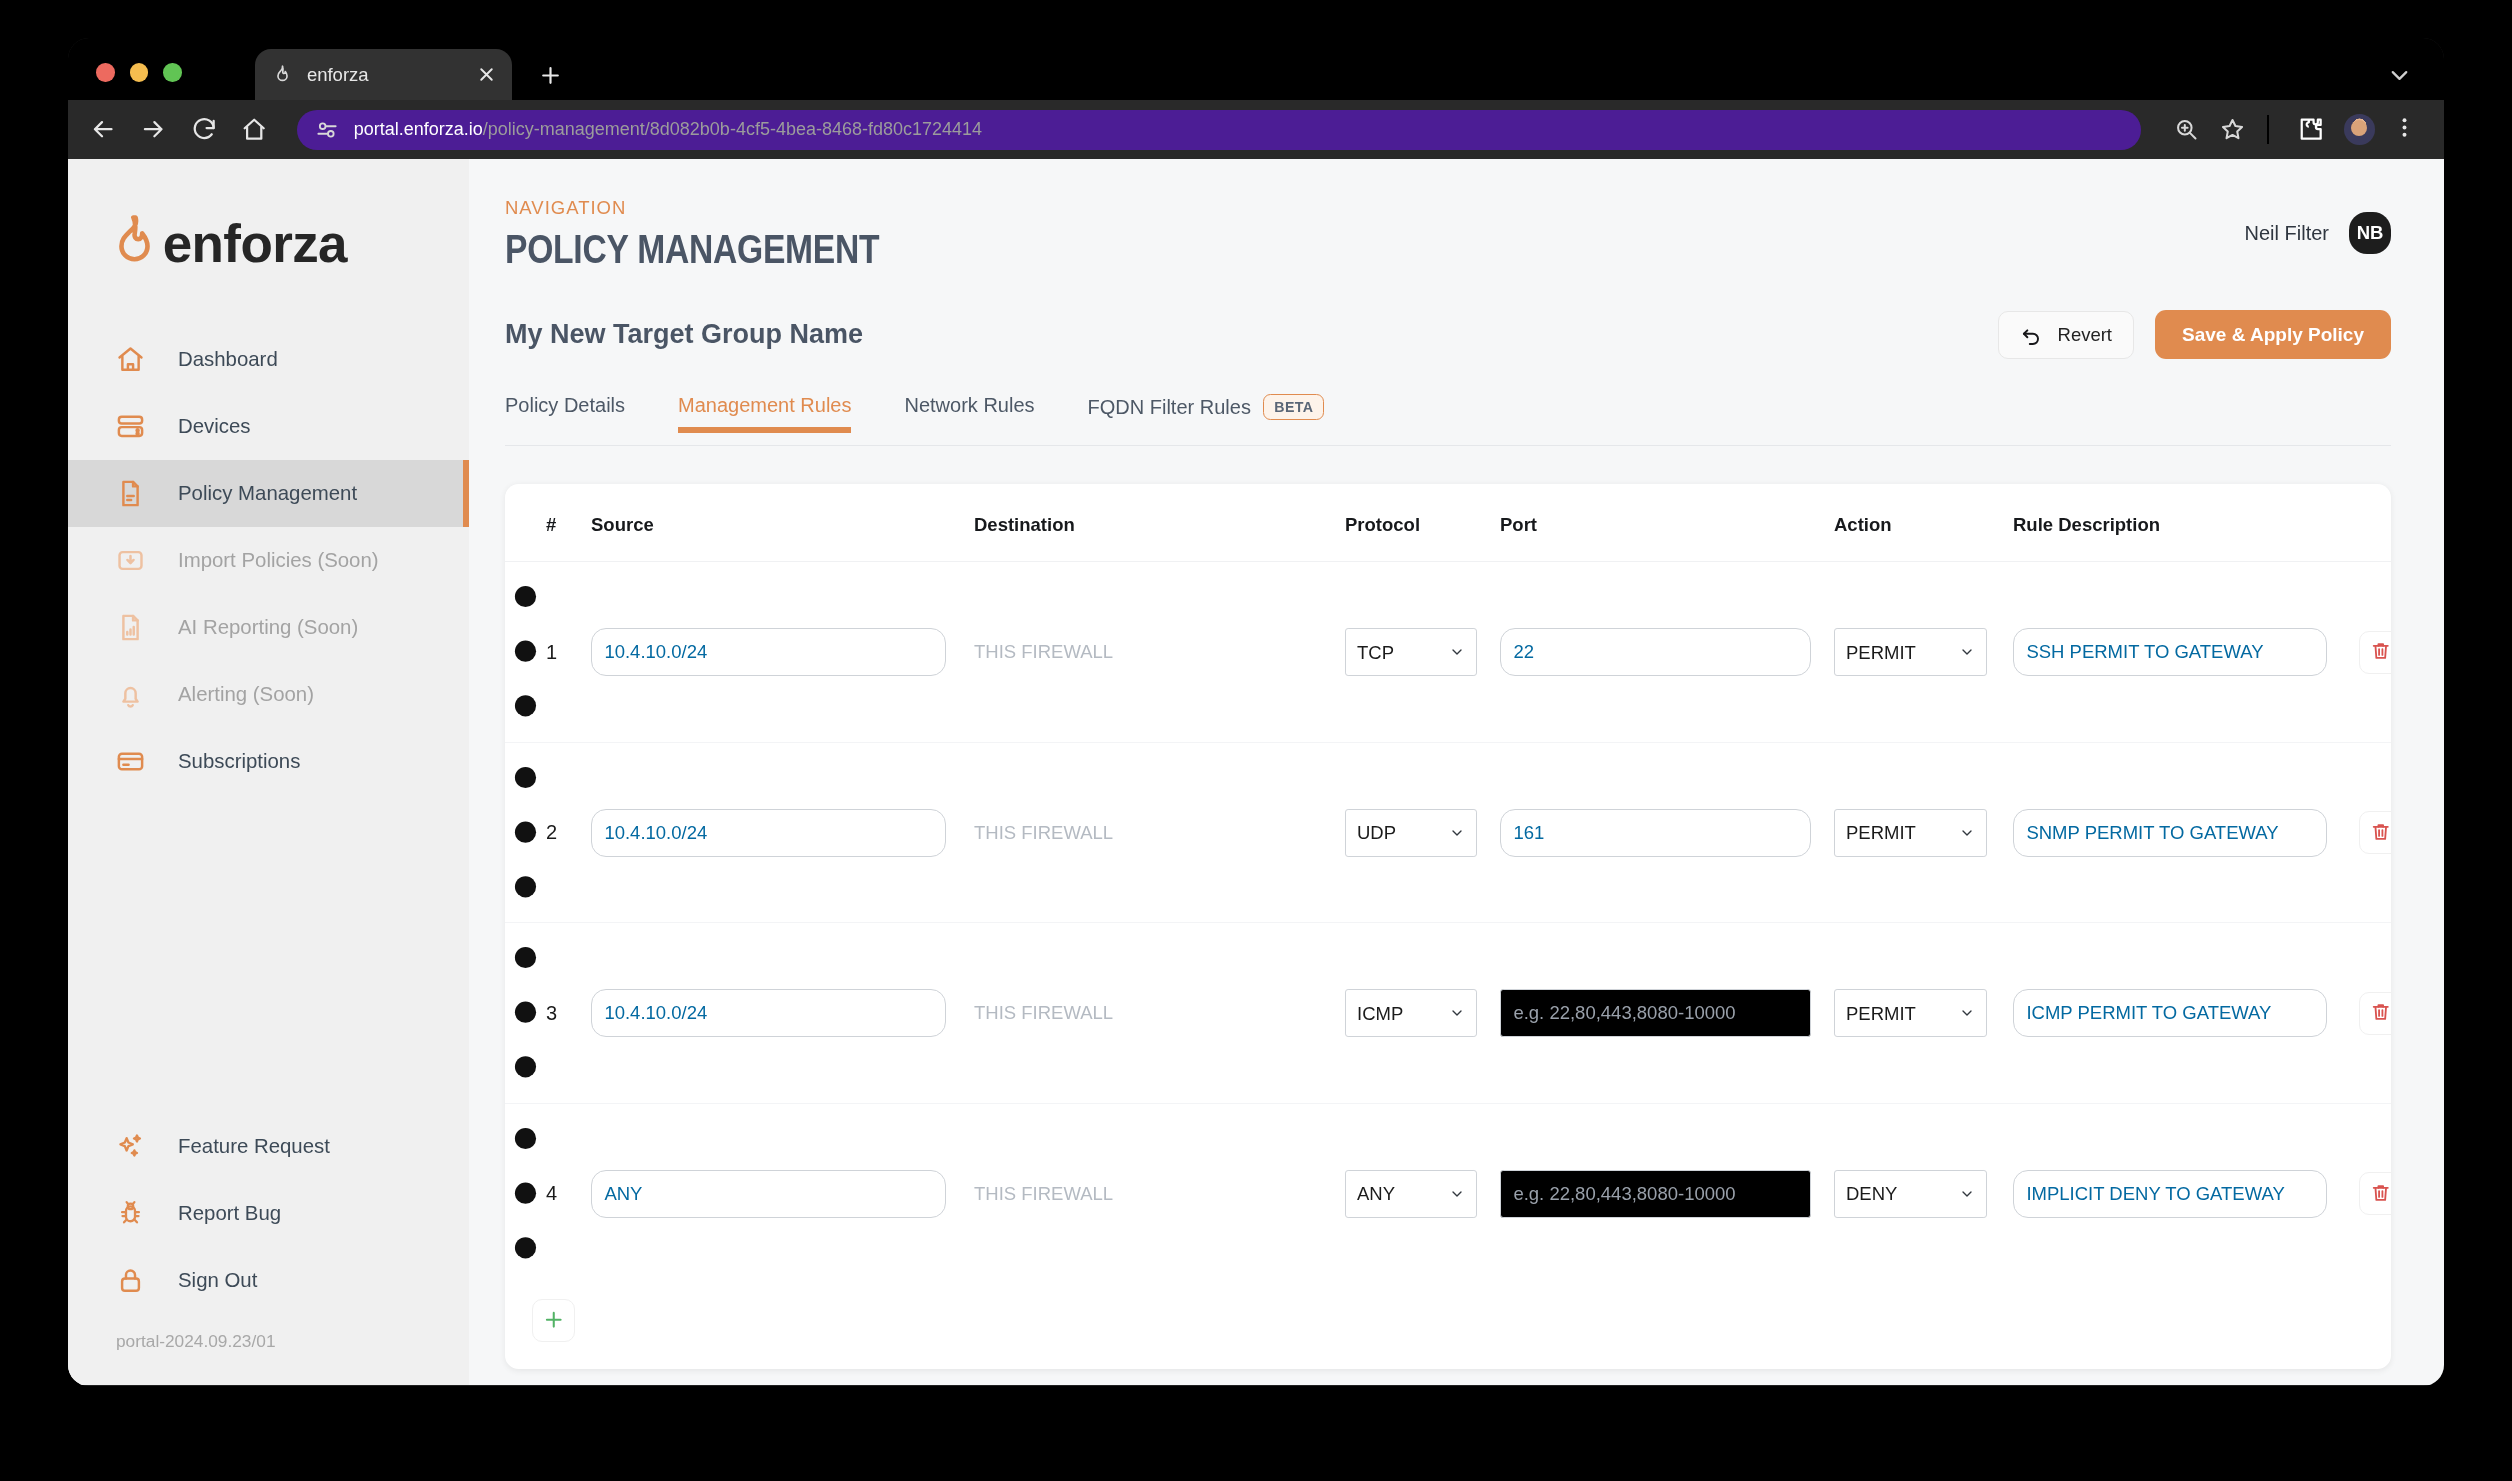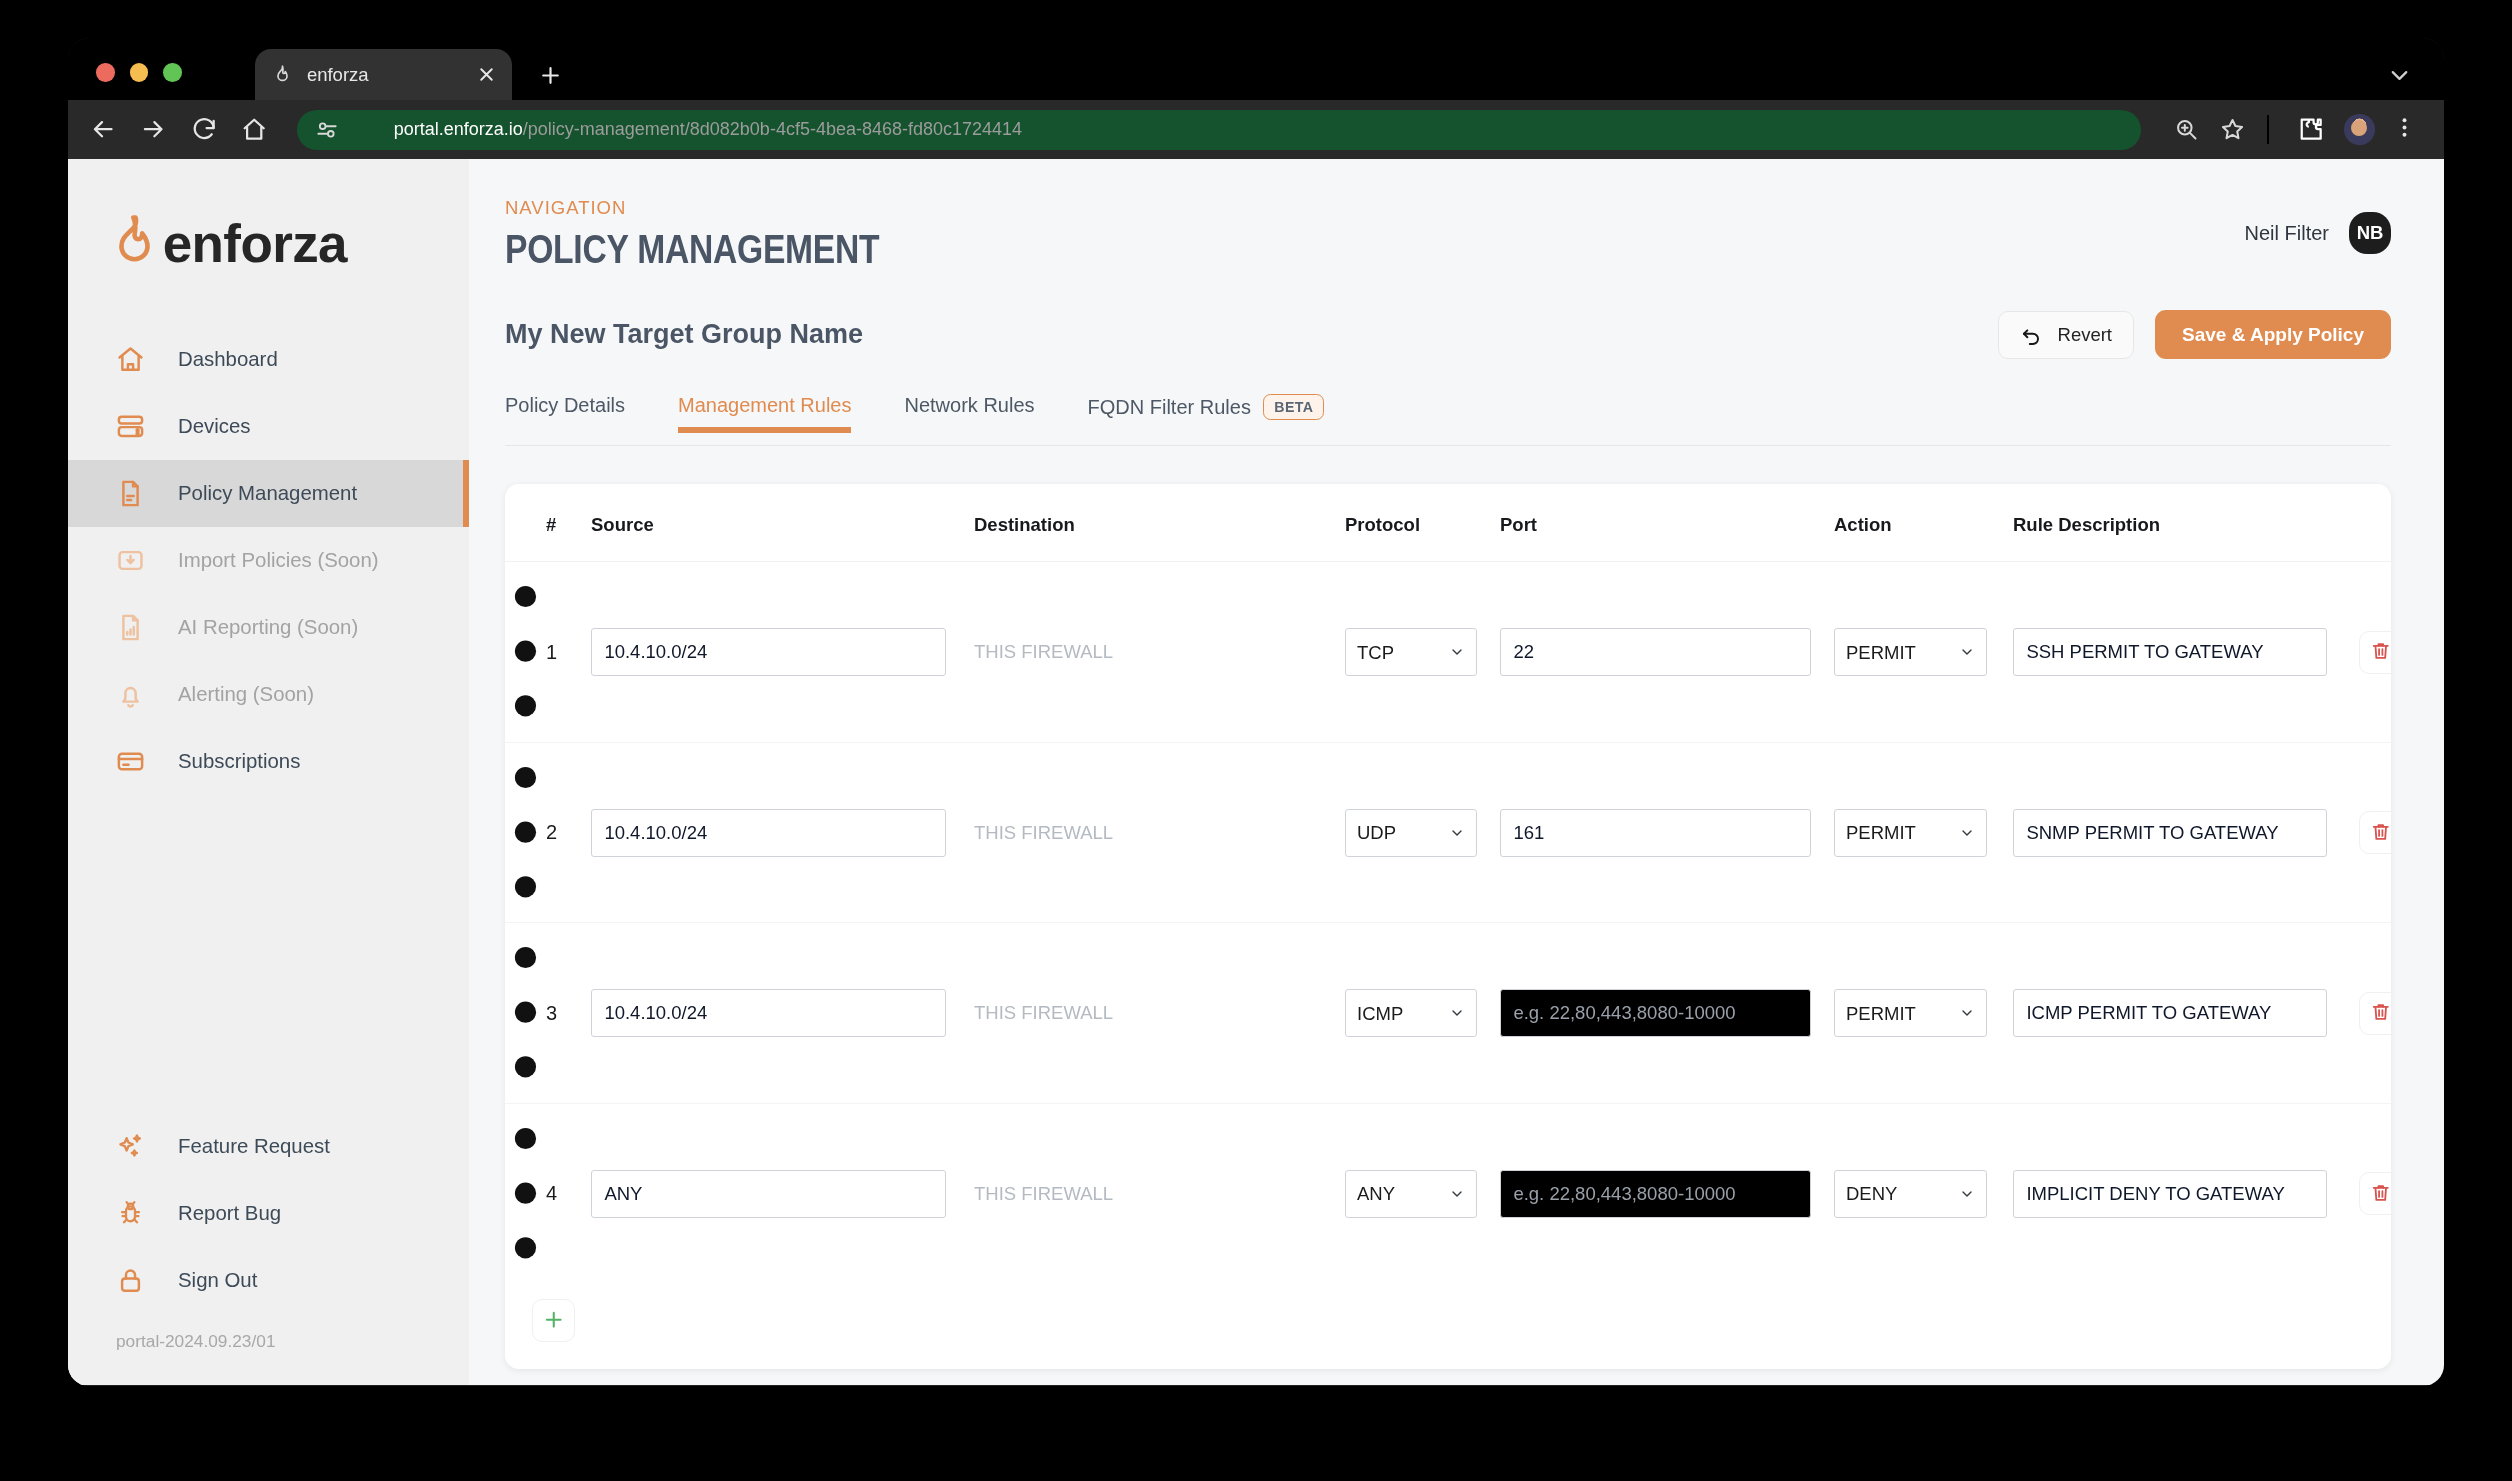--- a/index.html
+++ b/index.html
@@ -69,27 +69,26 @@
     background: #292929;
     display: flex; align-items: center;
     padding: 0 27px 0 21px;
   }
   .nav-btn {
     width: 28.4px; height: 28.4px; flex: 0 0 28.4px;
     margin-right: 22px; color: #e6e6e6;
   }
   #omnibox {
     flex: 1; height: 40px;
-    background: #14532d;
+    background: #4c1d95;
     border-radius: 20px;
     display: flex; align-items: center;
     padding: 0 17.3px;
     margin: 0 13.6px 0 6.2px;
     min-width: 0;
-    gap: 40px;
   }
   #omnibox .site-info-icon {
     width: 26px; height: 26px; flex: 0 0 26px;
     color: #d8d8d8; margin-right: 13.6px;
   }
   #omnibox .url-text {
     font-size: 18px; white-space: nowrap;
     overflow: hidden; text-overflow: ellipsis;
   }
   .url-host { color: #ffffff; }
@@ -270,22 +269,22 @@
     padding: 13.6px 0; vertical-align: middle;
     border-bottom: 1.2px solid #f3f4f6;
   }
   .rules-table tr:last-child td { border-bottom: none; }
 
   .drag-handle { width: 8.7px; height: 27px; color: #111111; }
   .row-num { font-size: 20px; color: #1b1b1b; }
 
   .cell-input {
     width: 355px; height: 48px;
-    border: 1.2px solid #cfd3d8; border-radius: 3px;
-    background: #ffffff; font-size: 18.5px; color: #0f172a;
+    border: 1.2px solid #cfd3d8; border-radius: 15px;
+    background: #ffffff; font-size: 18.5px; color: #0369a1;
     padding: 0 12.4px; font-family: "Liberation Sans", sans-serif;
   }
   .cell-input.wide-desc { width: 314px; }
   .dest-static { font-size: 18.5px; color: #b4bac2; }
 
   .cell-select {
     width: 132px; height: 48px;
     border: 1.2px solid #cfd3d8; border-radius: 3.1px;
     background: #ffffff; font-size: 18.5px; color: #1b1b1b;
     padding: 0 11px; font-family: "Liberation Sans", sans-serif;

